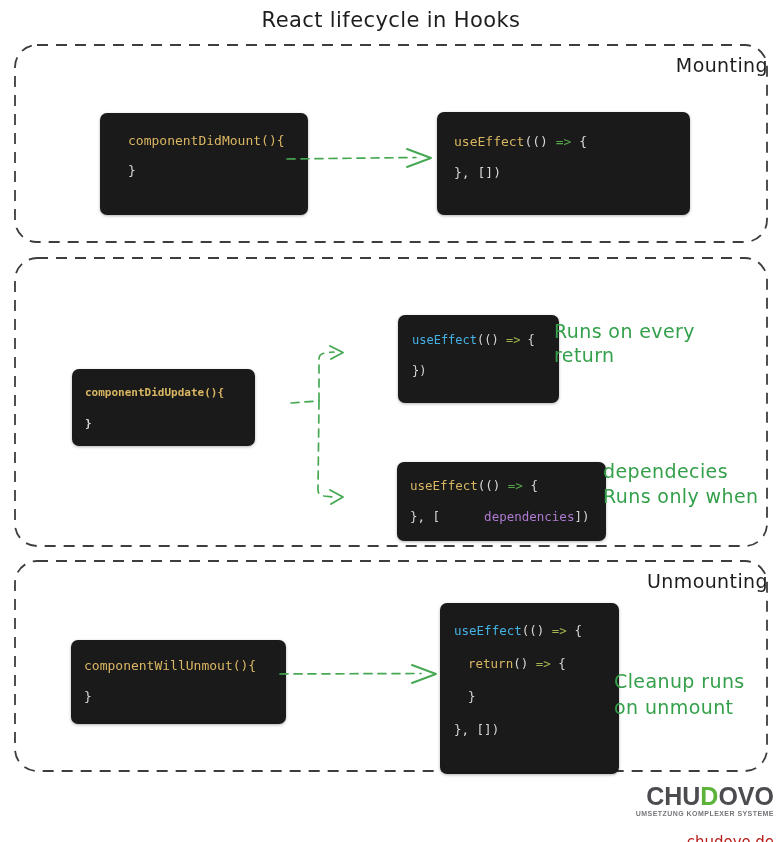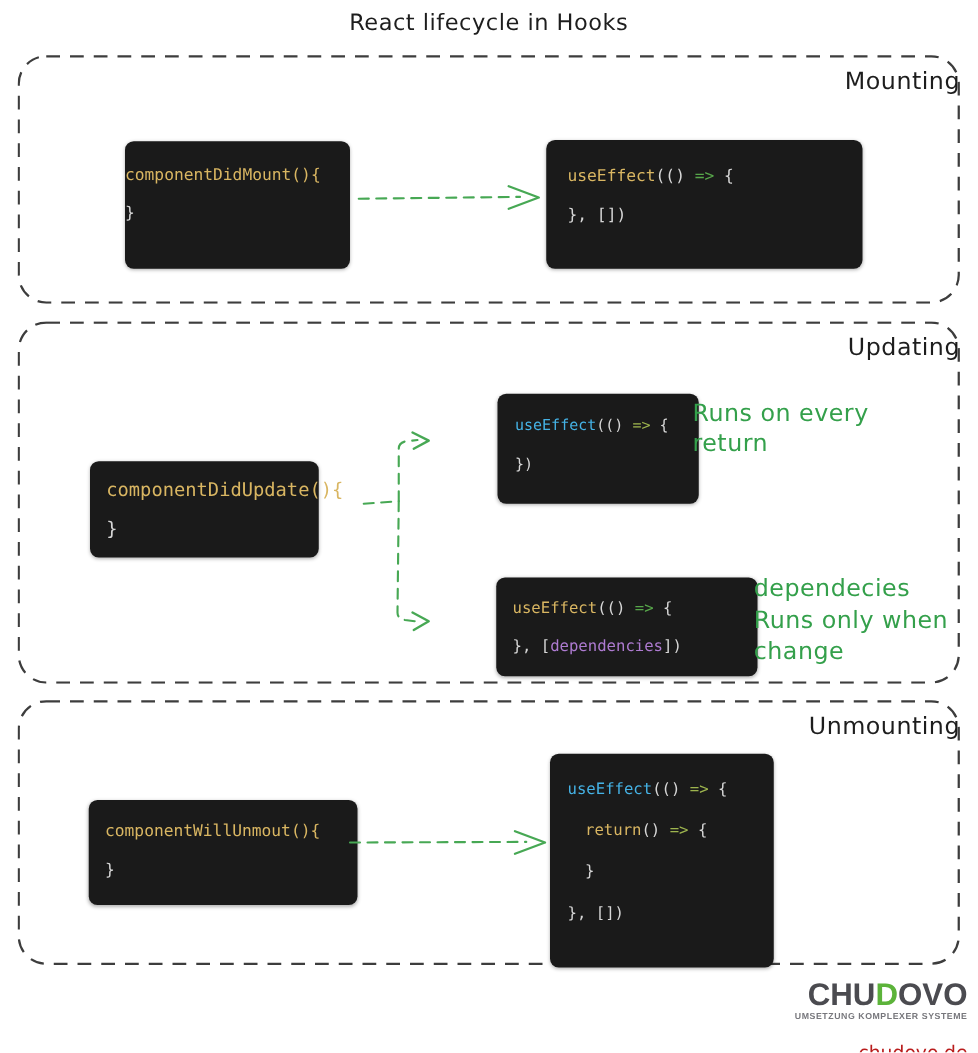--- a/index.html
+++ b/index.html
@@ -16,52 +16,52 @@
     --heading-dark:#1d1d1d;
     --logo-dark:#4b4b50;
     --logo-green:#5cb33a;
     --logo-gray:#77777c;
   }
   html,body{margin:0;padding:0;background:#ffffff;}
   .page{position:relative;width:782px;height:842px;background:#ffffff;overflow:hidden;
         font-family:"DejaVu Sans",sans-serif;}
   .hand{font-family:"DejaVu Sans",sans-serif;letter-spacing:.4px;}
   .title{position:absolute;top:8px;left:0;right:0;text-align:center;
-         font-size:18px;color:var(--heading-dark,#1d1d1d);font-weight:500;}
+         font-size:21px;color:var(--heading-dark,#1d1d1d);font-weight:500;}
   .section{position:absolute;left:14px;width:754px;}
   .border-svg{position:absolute;inset:0;width:100%;height:100%;}
   .border-rect{fill:none;stroke:var(--section-border,#3d3d3d);stroke-width:1.8;stroke-dasharray:11 8;}
   .section-header{position:absolute;top:10px;left:0;right:0;text-align:right;
                   font-size:19px;color:var(--heading-dark,#1d1d1d);font-weight:500;}
   .code-block{position:absolute;background:var(--code-bg,#1a1a1a);border-radius:7px;
               font-family:"DejaVu Sans Mono",monospace;color:var(--code-plain,#d6d6d6);
               box-shadow:0 1px 3px rgba(0,0,0,.3);}
   .code-line{white-space:pre;}
   .tok-yellow{color:var(--code-yellow,#d9b662);}
   .tok-blue{color:var(--code-blue,#45b2e5);}
   .tok-green{color:var(--code-operator-green,#57a64a);}
   .tok-olive{color:var(--code-operator-olive,#9db44e);}
-  .tok-purple{color:var(--code-purple,#ae7bd1);}
+  .tok-purple{color:var(--code-purple,#ae7bd1);margin-left:44px;}
   .annotation{position:absolute;color:var(--annotation-green,#34a04b);font-size:19px;font-weight:500;}
   .arrow-svg{position:absolute;overflow:visible;}
   .arrow-path{fill:none;stroke:var(--arrow-green,#47a854);stroke-width:1.7;stroke-dasharray:8 6;stroke-linecap:round;}
   .arrow-head{fill:none;stroke:var(--arrow-green,#47a854);stroke-width:1.9;stroke-linejoin:round;stroke-linecap:round;}
 
   
   #sec-mounting{top:44px;height:199px;}
-  #cb-m-class{left:86px;top:69px;width:180px;height:89px;font-size:13px;padding:13px 0 0 0;}
+  #cb-m-class{left:86px;top:69px;width:180px;height:89px;font-size:13px;padding:13px 0 0 28px;}
   #cb-m-class .code-line{line-height:30px;}
   #cb-m-hook{left:423px;top:68px;width:236px;height:89px;font-size:13px;padding:14px 0 0 17px;}
   #cb-m-hook .code-line{line-height:31px;}
   #arrow-m{left:270px;top:98px;width:156px;height:32px;}
   #cap-m{left:423px;top:167px;width:236px;text-align:center;}
 
   
   #sec-updating{top:257px;height:290px;}
-  #cb-u-class{left:58px;top:112px;width:170px;height:69px;font-size:15px;padding:8px 0 0 13px;}
+  #cb-u-class{left:58px;top:112px;width:170px;height:69px;font-size:11px;padding:8px 0 0 13px;font-weight:bold;}
   #cb-u-class .code-line{line-height:31px;}
   #cb-u-top{left:384px;top:58px;width:147px;height:78px;font-size:12px;padding:10px 0 0 14px;}
   #cb-u-top .code-line{line-height:31px;}
   #cb-u-bottom{left:383px;top:205px;width:196px;height:71px;font-size:12.5px;padding:8px 0 0 13px;}
   #cb-u-bottom .code-line{line-height:31px;}
   #arrow-u{left:274px;top:86px;width:86px;height:170px;}
   #cap-u-top{left:540px;top:62px;line-height:24px;}
   #cap-u-bottom{left:589px;top:202px;line-height:25px;}
 
   
@@ -109,21 +109,20 @@
       <div class="code-line"><span class="tok-yellow">useEffect</span><span>(() </span><span class="tok-green">=&gt;</span><span> {</span></div>
       <div class="code-line"><span>}, [])</span></div>
     </div>
 
   </div>
 
   <div class="section" id="sec-updating">
     <svg class="border-svg" viewBox="0 0 754 290">
       <rect class="border-rect" x="1" y="1" width="752" height="288" rx="22"></rect>
     </svg>
-    <div class="section-header hand">Updating</div>
 
     <div class="code-block" id="cb-u-class">
       <div class="code-line"><span class="tok-yellow">componentDidUpdate(){</span></div>
       <div class="code-line"><span>}</span></div>
     </div>
 
     <svg class="arrow-svg" id="arrow-u" viewBox="0 0 86 170">
       <path class="arrow-path" d="M3 60 L30 58"></path>
       <path class="arrow-path" d="M31 58 L31 16 Q31 11 37 10 L46 9"></path>
       <polyline class="arrow-head" points="42,3 55,9.5 43,16"></polyline>
@@ -142,21 +141,20 @@
     </div>
 
     <div class="code-block" id="cb-u-bottom">
       <div class="code-line"><span class="tok-yellow">useEffect</span><span>(() </span><span class="tok-green">=&gt;</span><span> {</span></div>
       <div class="code-line"><span>}, [</span><span class="tok-purple">dependencies</span><span>])</span></div>
     </div>
 
     <div class="annotation hand" id="cap-u-bottom">
       <div>dependecies</div>
       <div>Runs only when</div>
-      <div>change</div>
     </div>
   </div>
 
   <div class="section" id="sec-unmounting">
     <svg class="border-svg" viewBox="0 0 754 212">
       <rect class="border-rect" x="1" y="1" width="752" height="210" rx="22"></rect>
     </svg>
     <div class="section-header hand">Unmounting</div>
 
     <div class="code-block" id="cb-un-class">
@@ -169,20 +167,24 @@
       <polyline class="arrow-head" points="135,7 159,16 135,25"></polyline>
     </svg>
 
     <div class="code-block" id="cb-un-hook">
       <div class="code-line"><span class="tok-blue">useEffect</span><span>(() </span><span class="tok-olive">=&gt;</span><span> {</span></div>
       <div class="code-line indent"><span class="tok-yellow">return</span><span>() </span><span class="tok-olive">=&gt;</span><span> {</span></div>
       <div class="code-line indent"><span>}</span></div>
       <div class="code-line"><span>}, [])</span></div>
     </div>
 
+    <div class="annotation hand" id="cap-un">
+      <div>Cleanup runs</div>
+      <div>on unmount</div>
+    </div>
   </div>
 
   <div class="logo">
     <div class="logo-brand"><span>CHU</span><span class="logo-d">D</span><span>OVO</span></div>
     <div class="logo-tagline">UMSETZUNG KOMPLEXER SYSTEME</div>
     <div class="logo-site">chudovo.de</div>
   </div>
 
 </div>
 

